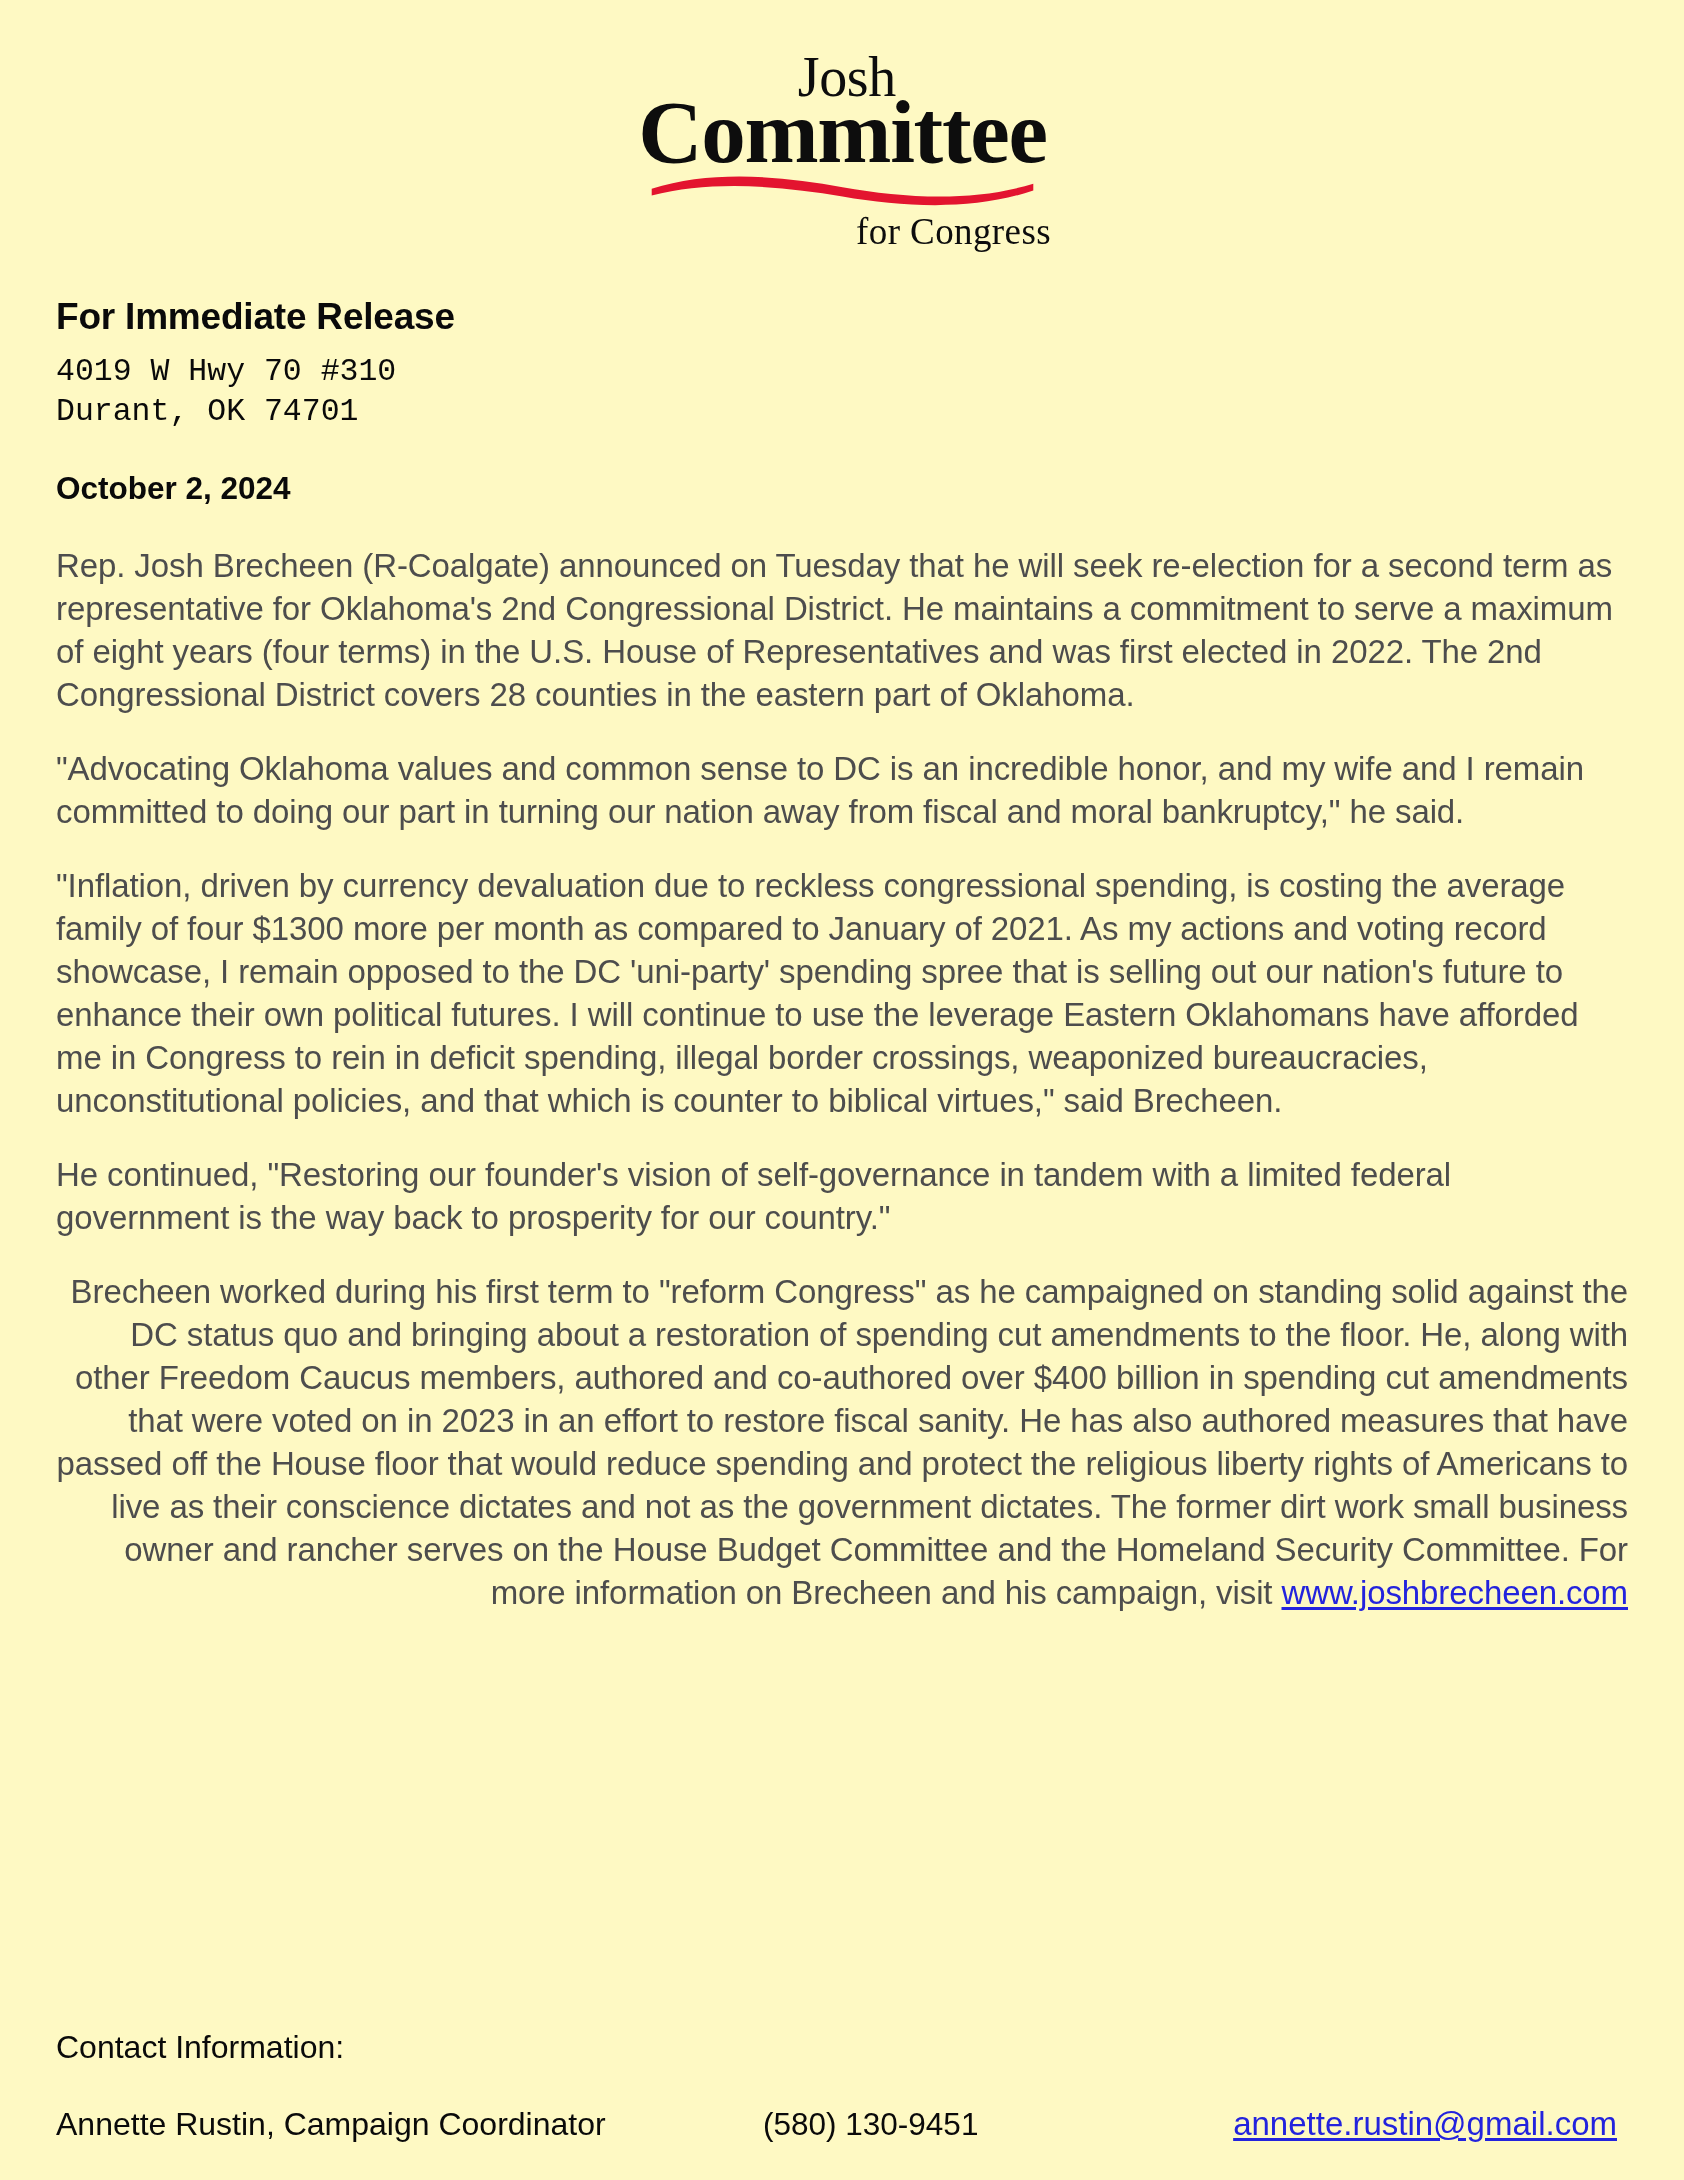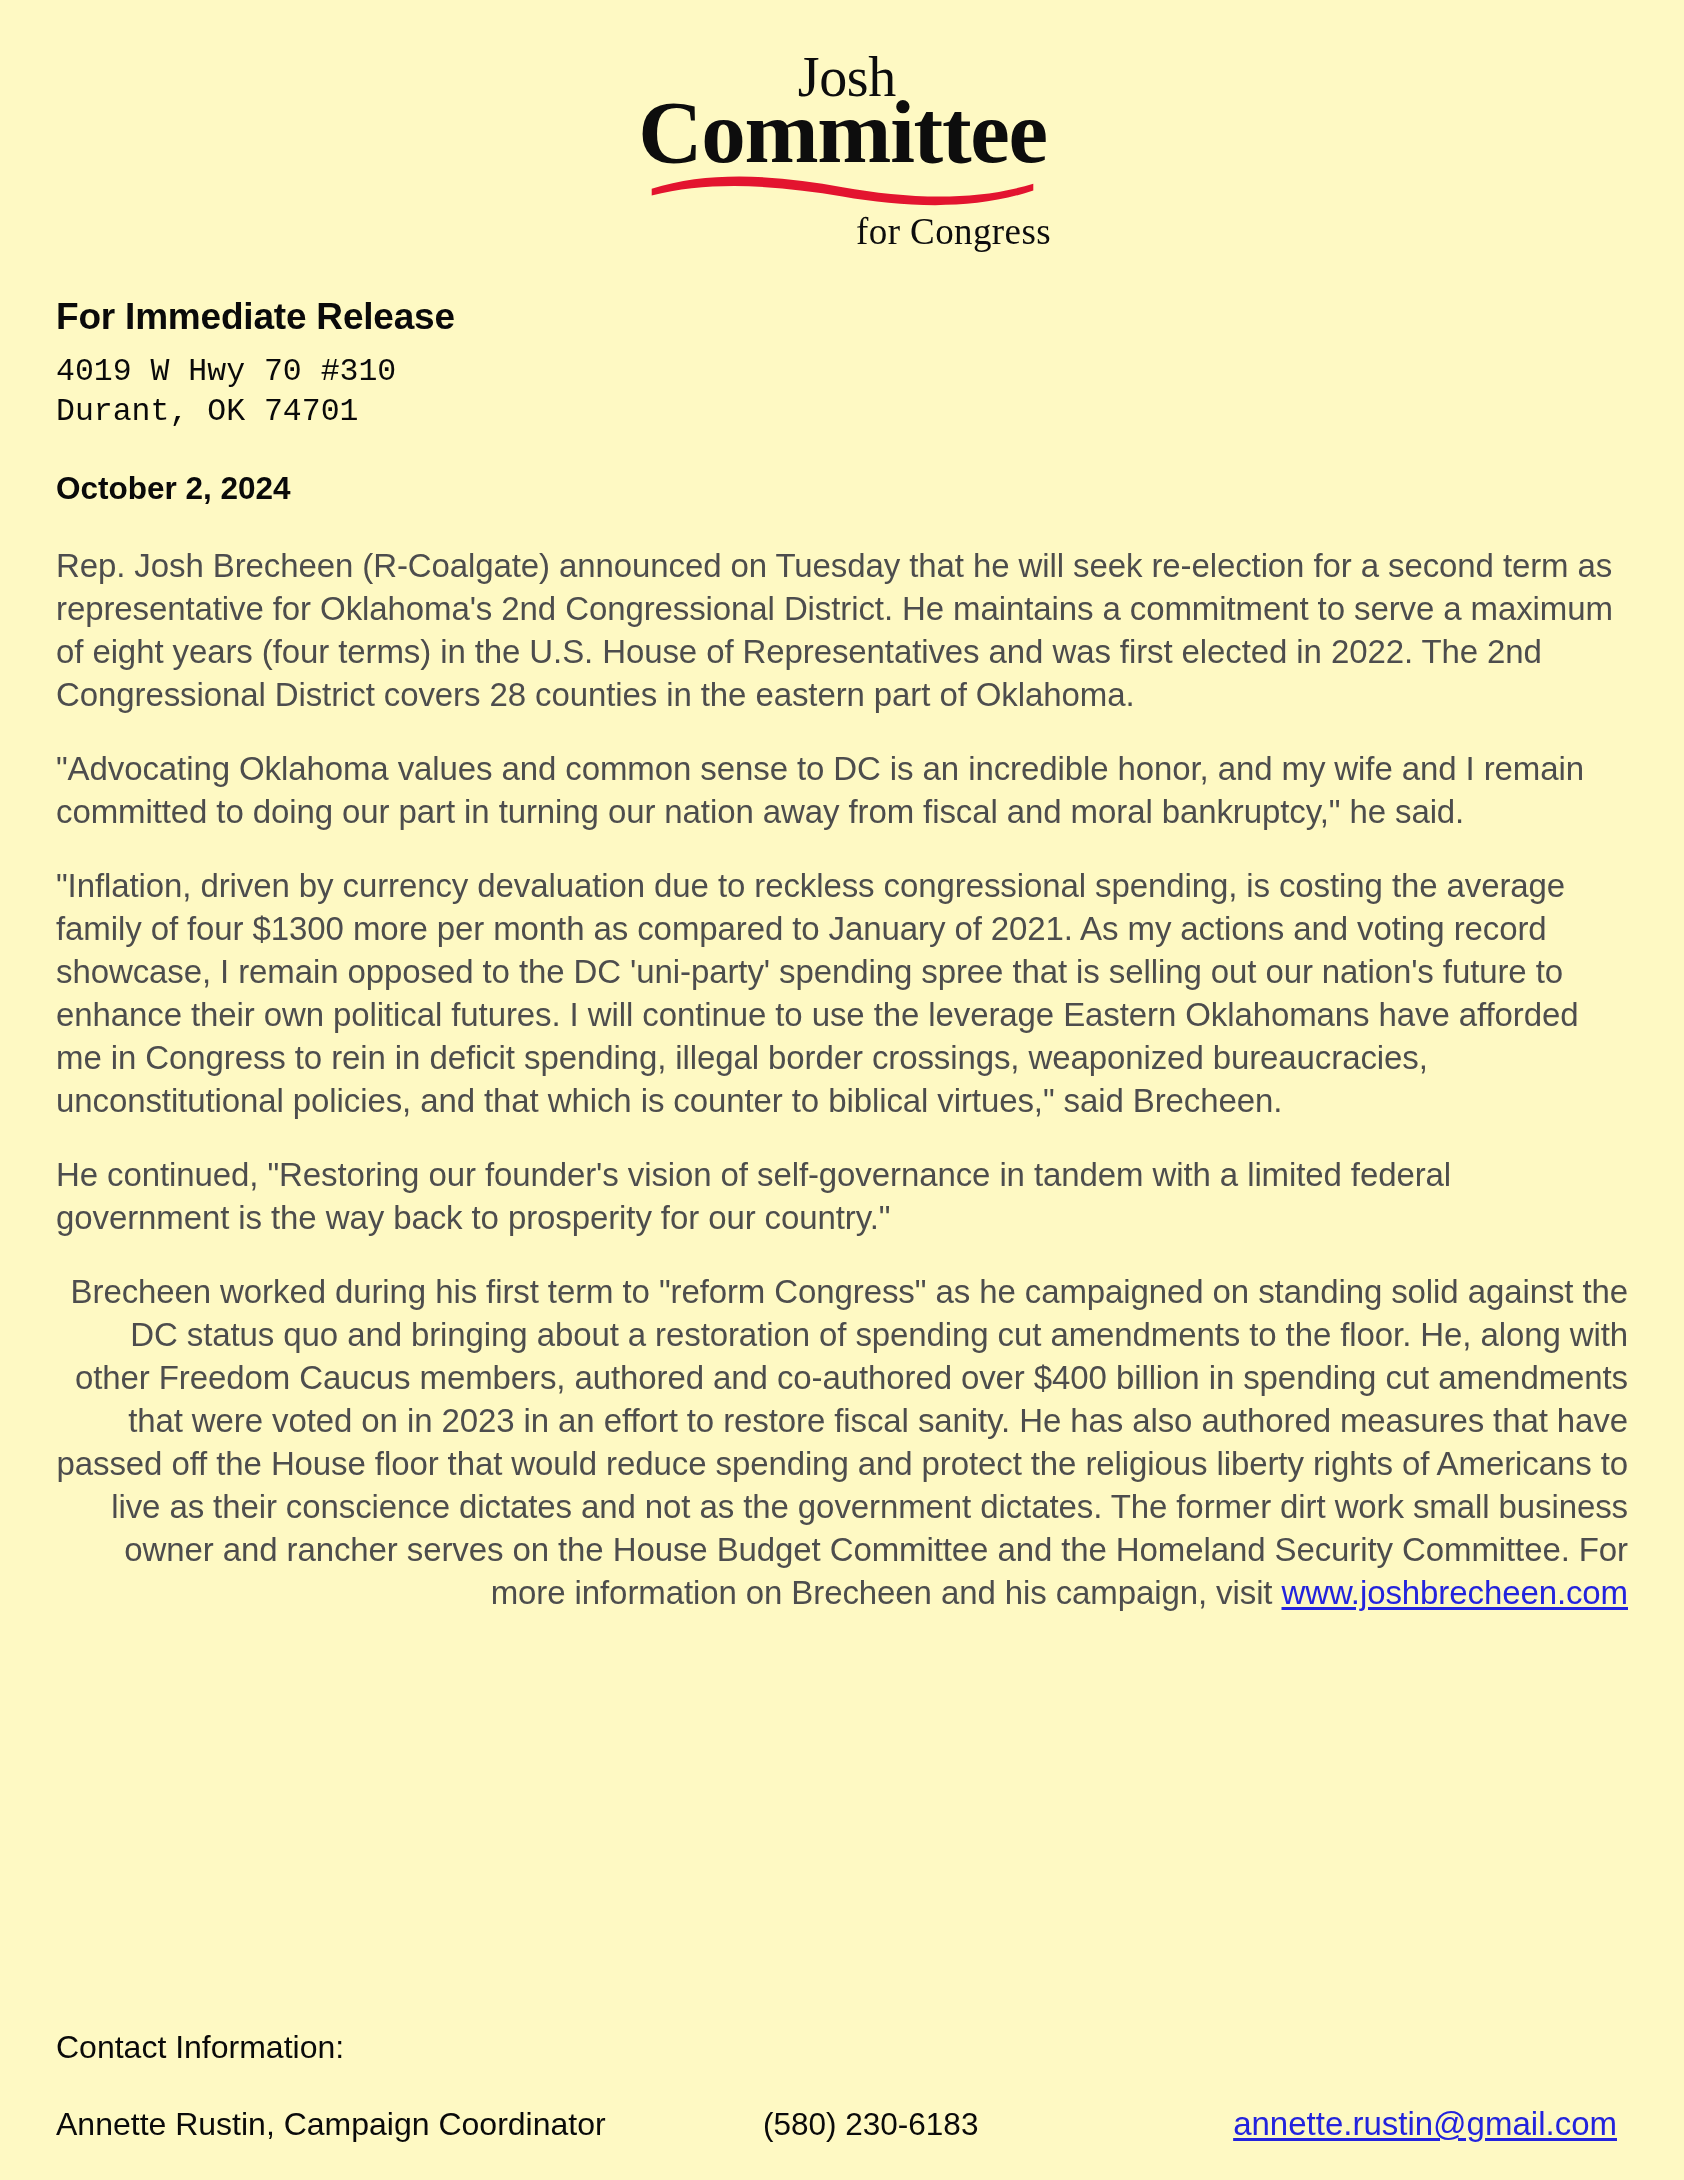--- a/index.html
+++ b/index.html
@@ -213,19 +213,19 @@
     <p class="para">He continued, "Restoring our founder's vision of self-governance in tandem with a limited federal government is the way back to prosperity for our country."</p>
 
     <p class="para"><span>Brecheen worked during his first term to "reform Congress" as he campaigned on standing solid against the DC status quo and bringing about a restoration of spending cut amendments to the floor. He, along with other Freedom Caucus members, authored and co-authored over $400 billion in spending cut amendments that were voted on in 2023 in an effort to restore fiscal sanity. He has also authored measures that have passed off the House floor that would reduce spending and protect the religious liberty rights of Americans to live as their conscience dictates and not as the government dictates. The former dirt work small business owner and rancher serves on the House Budget Committee and the Homeland Security Committee. For more information on Brecheen and his campaign, visit </span><a class="doclink" href="#">www.joshbrecheen.com</a></p>
 
   </div>
 
   <div class="contact-block">
     <div class="contact-title">Contact Information:</div>
     <div class="contact-row">
       <div class="contact-name">Annette Rustin, Campaign Coordinator</div>
-      <div class="contact-phone">(580) 230-6183</div>
+      <div class="contact-phone">(580) 130-9451</div>
       <a class="contact-email" href="#">annette.rustin@gmail.com</a>
     </div>
   </div>
 
 </div>
 
 
 </body></html>

